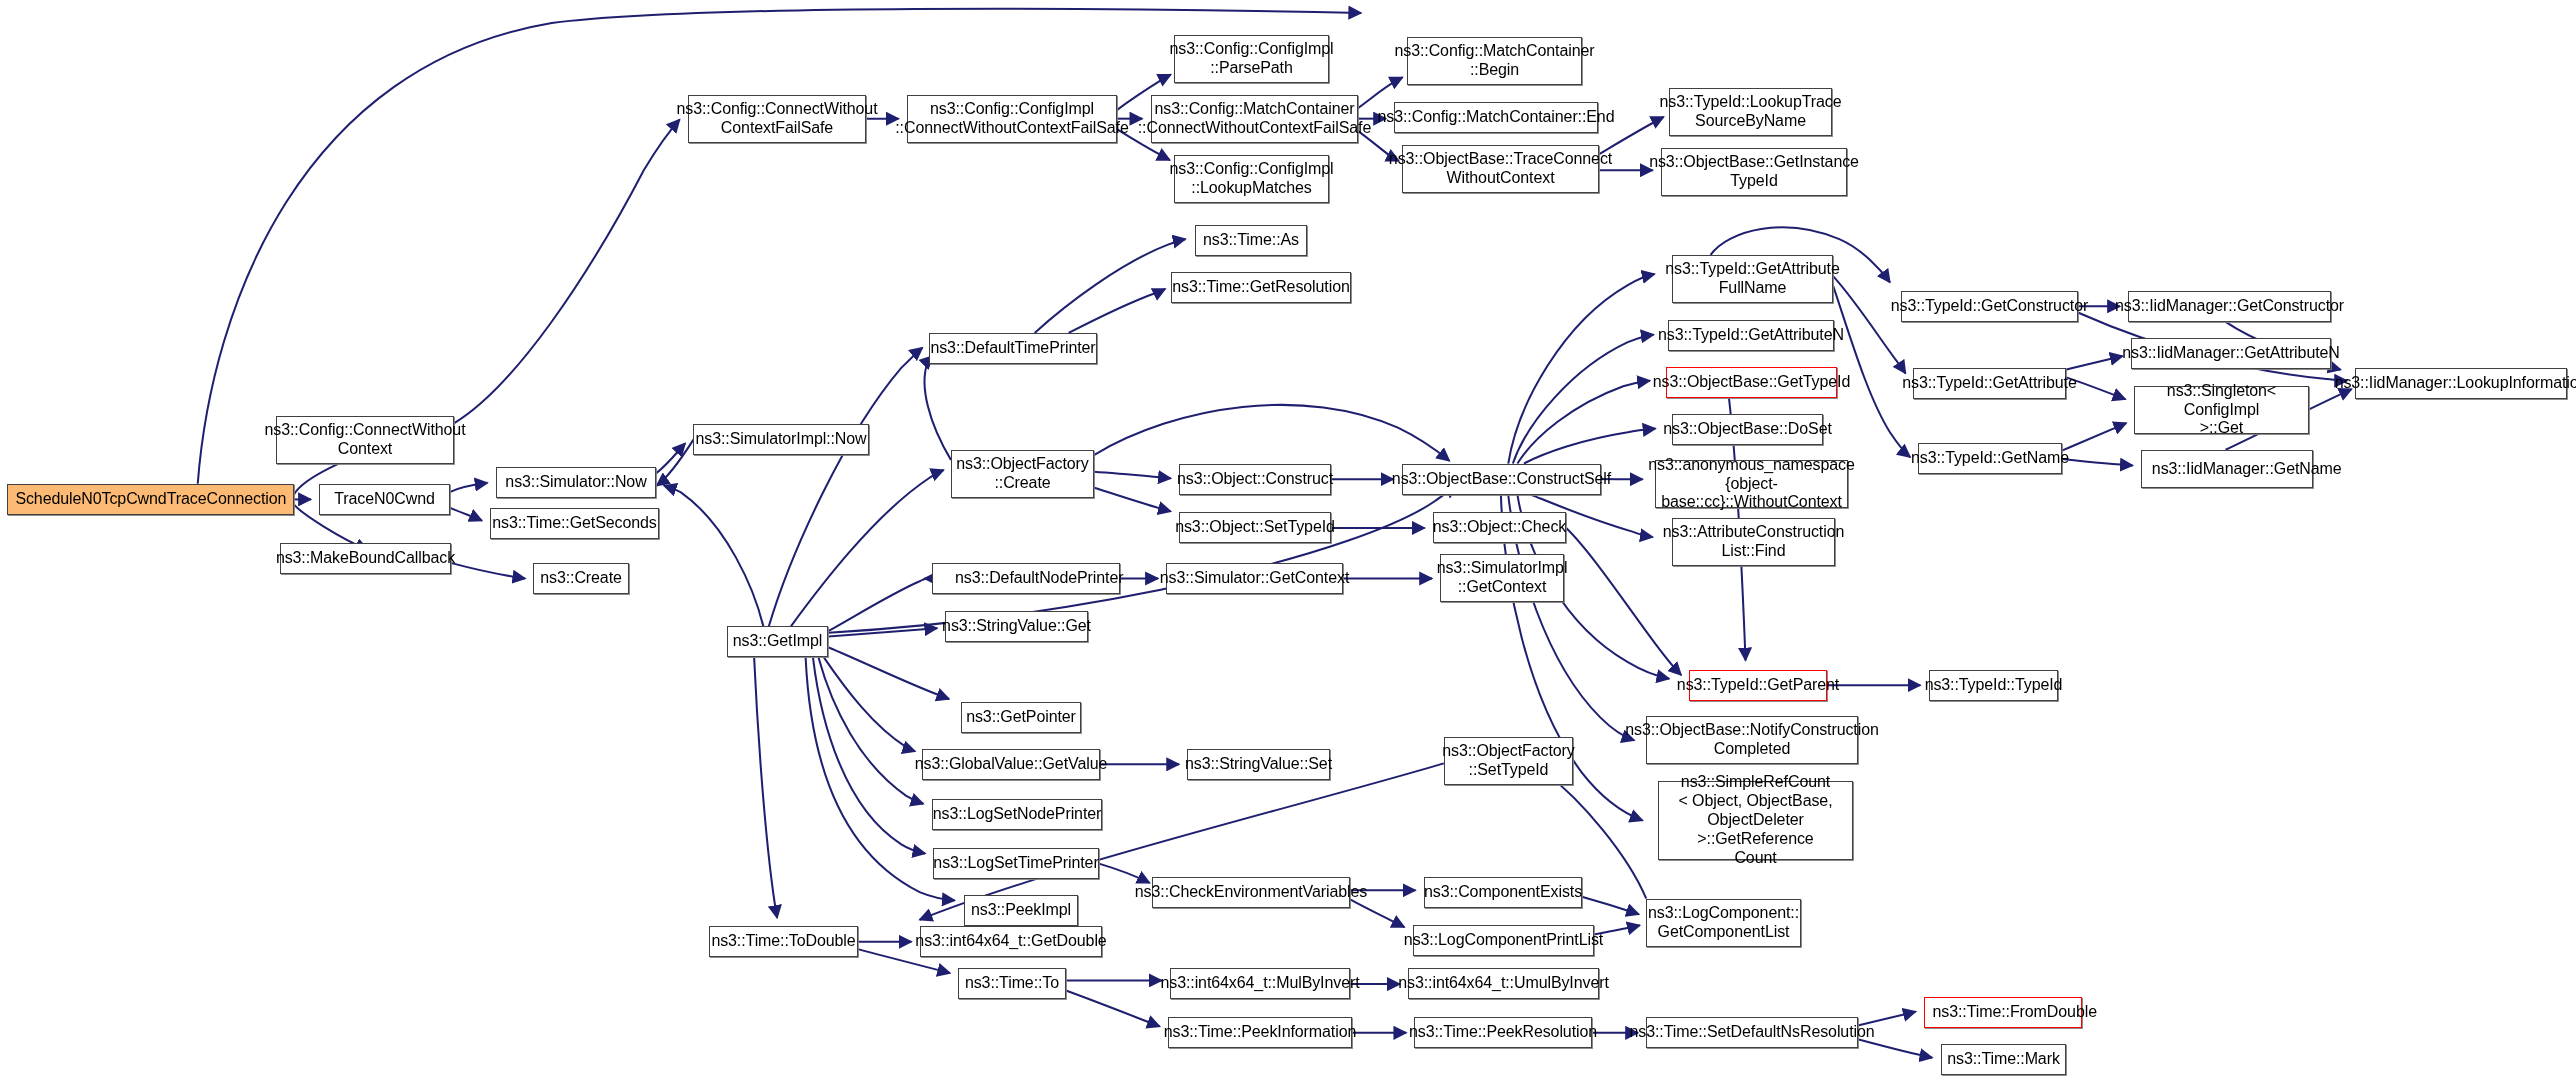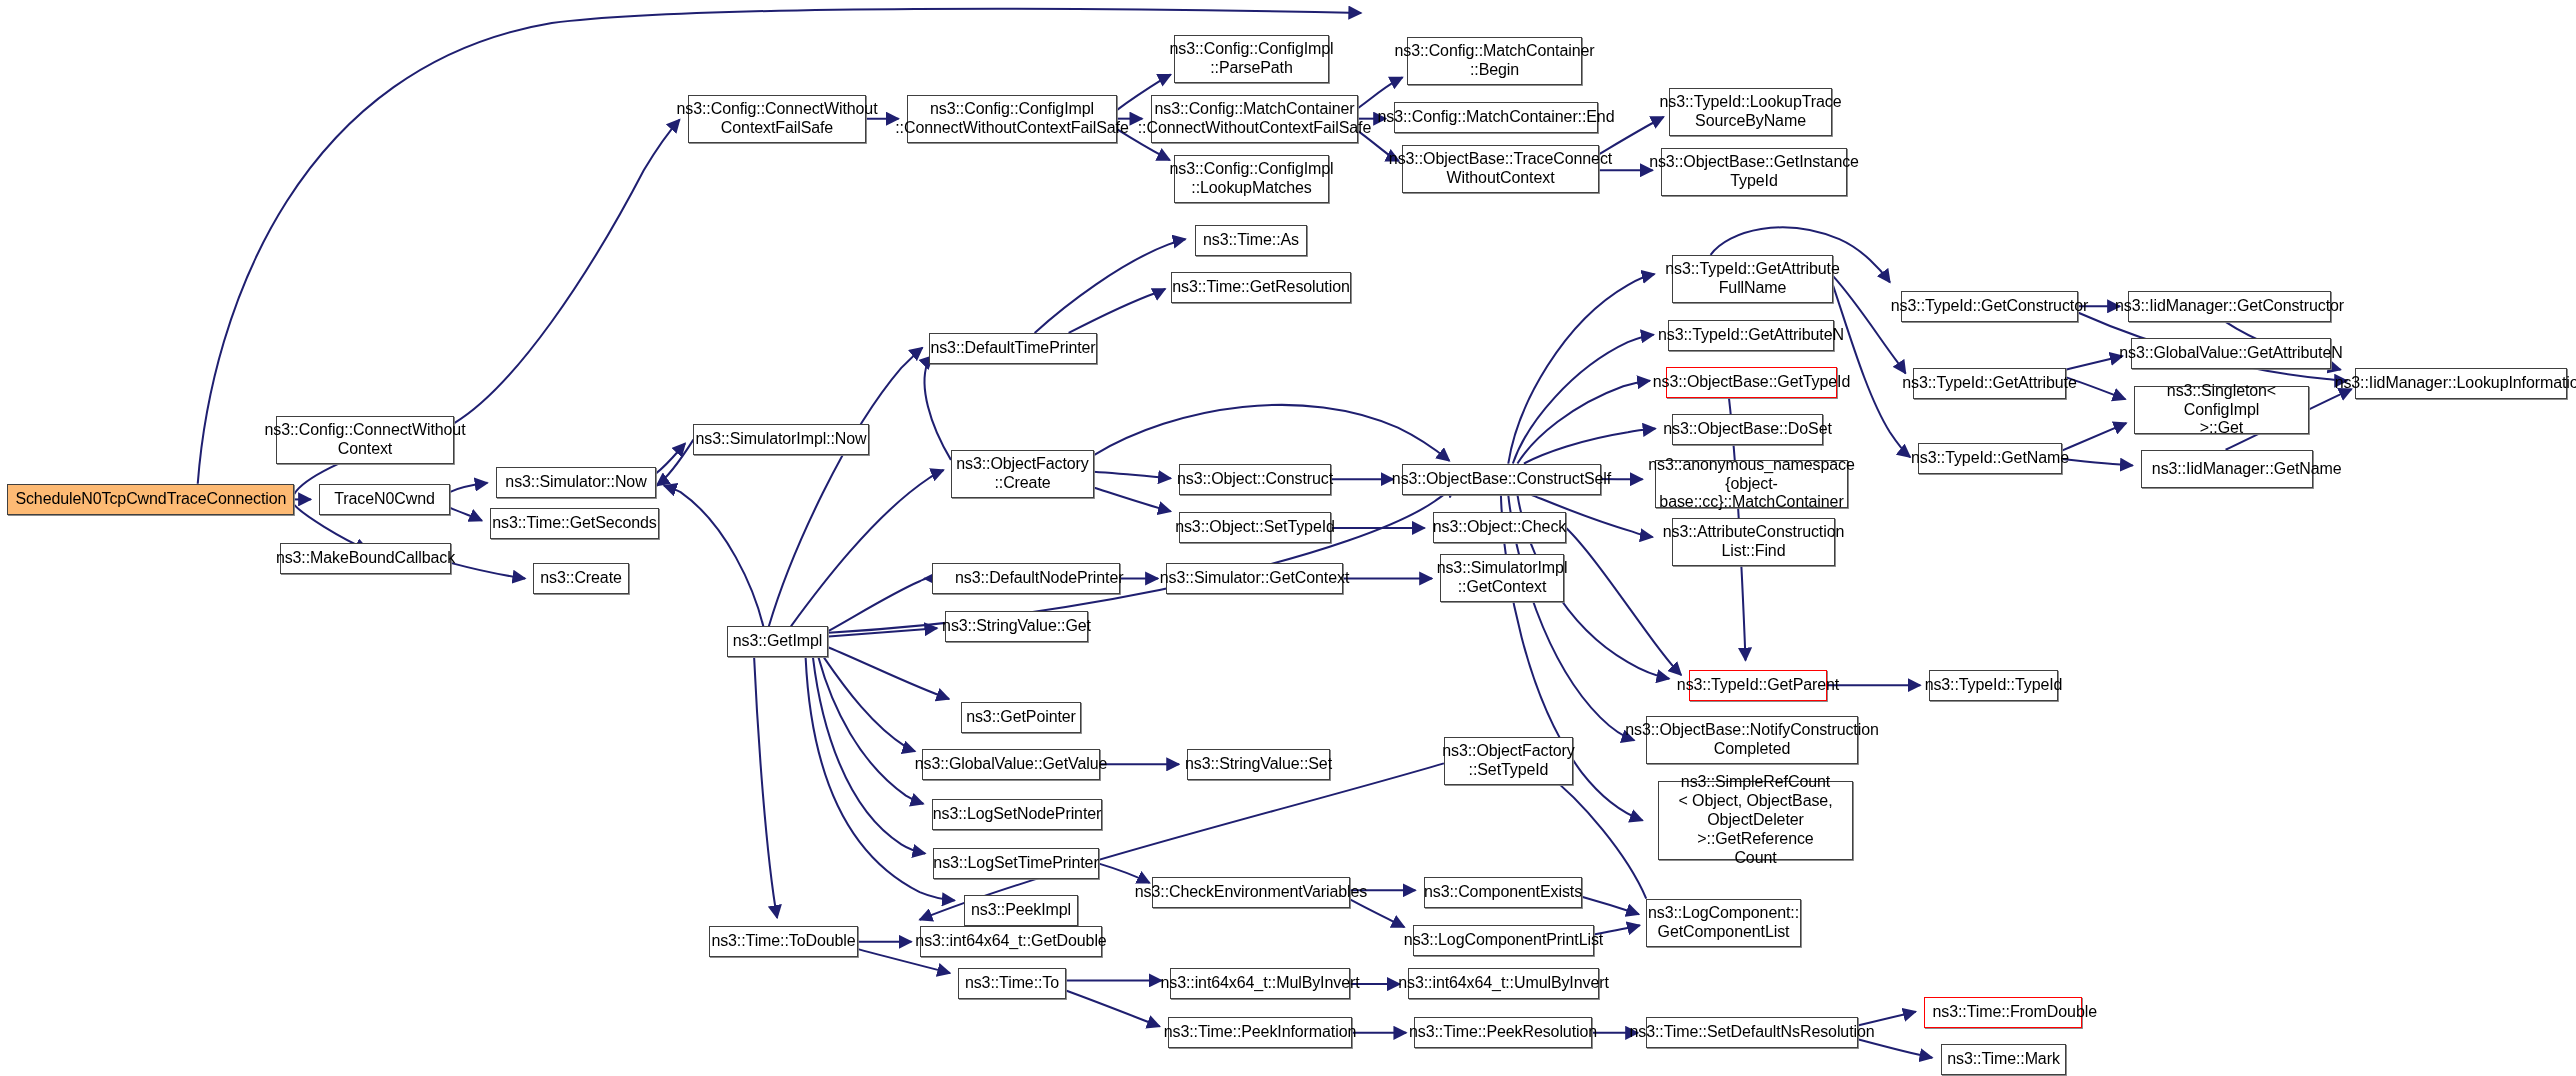--- a/index.html
+++ b/index.html
@@ -180,28 +180,28 @@
       <div class="node" style="left: 1179px; top: 464px; width: 152px; height: 31px;">ns3::Object::Construct</div>
       <div class="node" style="left: 1179px; top: 512px; width: 152px; height: 31px;">ns3::Object::SetTypeId</div>
       <div class="node" style="left: 1402px; top: 464px; width: 199px; height: 31px;">ns3::ObjectBase::ConstructSelf</div>
       <div class="node" style="left: 1433px; top: 512px; width: 133px; height: 31px;">ns3::Object::Check</div>
       <div class="node" style="left: 1672px; top: 255px; width: 161px; height: 48px;">ns3::TypeId::GetAttribute
 FullName</div>
       <div class="node" style="left: 1668px; top: 320px; width: 166px; height: 31px;">ns3::TypeId::GetAttributeN</div>
       <div class="node hot" style="left: 1666px; top: 367px; width: 171px; height: 31px;">ns3::ObjectBase::GetTypeId</div>
       <div class="node" style="left: 1672px; top: 414px; width: 151px; height: 31px;">ns3::ObjectBase::DoSet</div>
       <div class="node" style="left: 1655px; top: 460px; width: 193px; height: 48px;">ns3::anonymous_namespace
-{object-base::cc}::MatchContainer</div>
+{object-base::cc}::WithoutContext</div>
       <div class="node" style="left: 1672px; top: 518px; width: 163px; height: 48px;">ns3::AttributeConstruction
 List::Find</div>
       <div class="node" style="left: 1901px; top: 291px; width: 177px; height: 31px;">ns3::TypeId::GetConstructor</div>
       <div class="node" style="left: 1913px; top: 368px; width: 153px; height: 31px;">ns3::TypeId::GetAttribute</div>
       <div class="node" style="left: 1918px; top: 443px; width: 144px; height: 31px;">ns3::TypeId::GetName</div>
       <div class="node" style="left: 2128px; top: 291px; width: 203px; height: 31px;">ns3::IidManager::GetConstructor</div>
-      <div class="node" style="left: 2131px; top: 338px; width: 200px; height: 31px;">ns3::GlobalValue::GetAttributeN</div>
+      <div class="node" style="left: 2131px; top: 338px; width: 200px; height: 31px;">ns3::IidManager::GetAttributeN</div>
       <div class="node" style="left: 2134px; top: 386px; width: 175px; height: 48px;">ns3::Singleton&lt; ConfigImpl
 &gt;::Get</div>
       <div class="node" style="left: 2141px; top: 450px; width: 172px; height: 38px; padding-left: 44px;">ns3::IidManager::GetName</div>
       <div class="node" style="left: 2355px; top: 368px; width: 212px; height: 31px;">ns3::IidManager::LookupInformation</div>
       <div class="node hot" style="left: 1689px; top: 670px; width: 138px; height: 31px;">ns3::TypeId::GetParent</div>
       <div class="node" style="left: 1929px; top: 670px; width: 129px; height: 31px;">ns3::TypeId::TypeId</div>
       <div class="node" style="left: 1646px; top: 716px; width: 212px; height: 48px;">ns3::ObjectBase::NotifyConstruction
 Completed</div>
       <div class="node" style="left: 1658px; top: 781px; width: 195px; height: 79px;">ns3::SimpleRefCount
 &lt; Object, ObjectBase,

